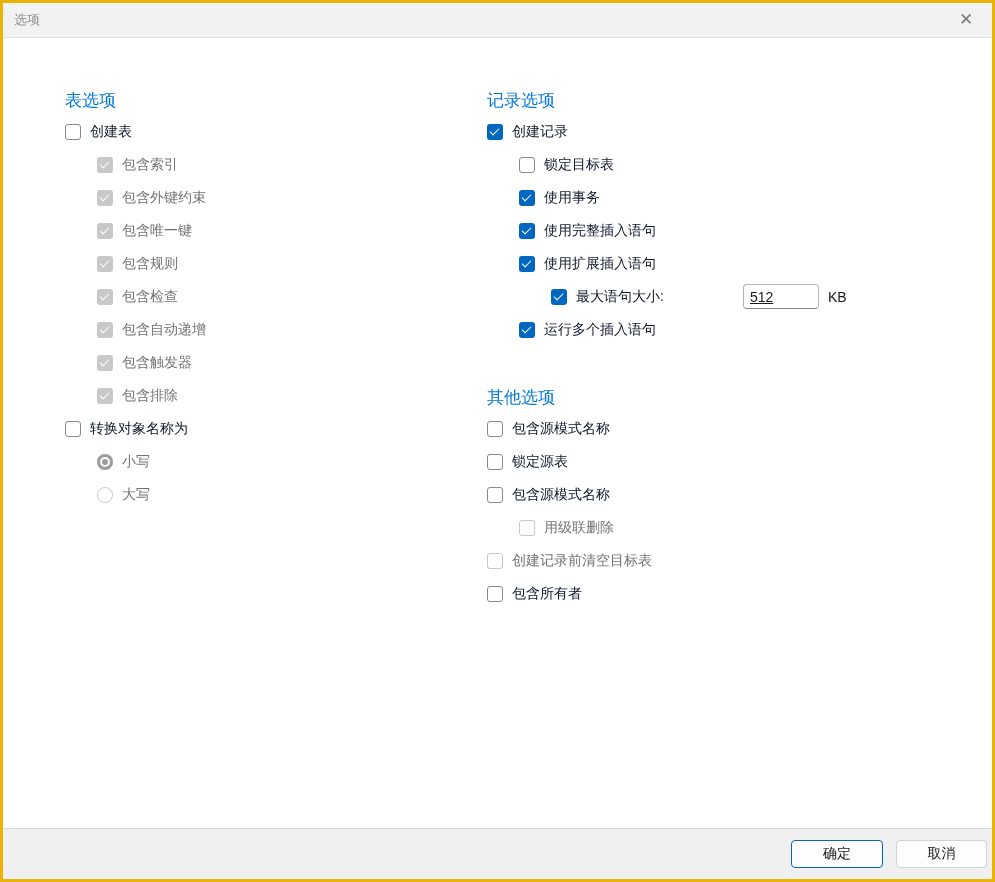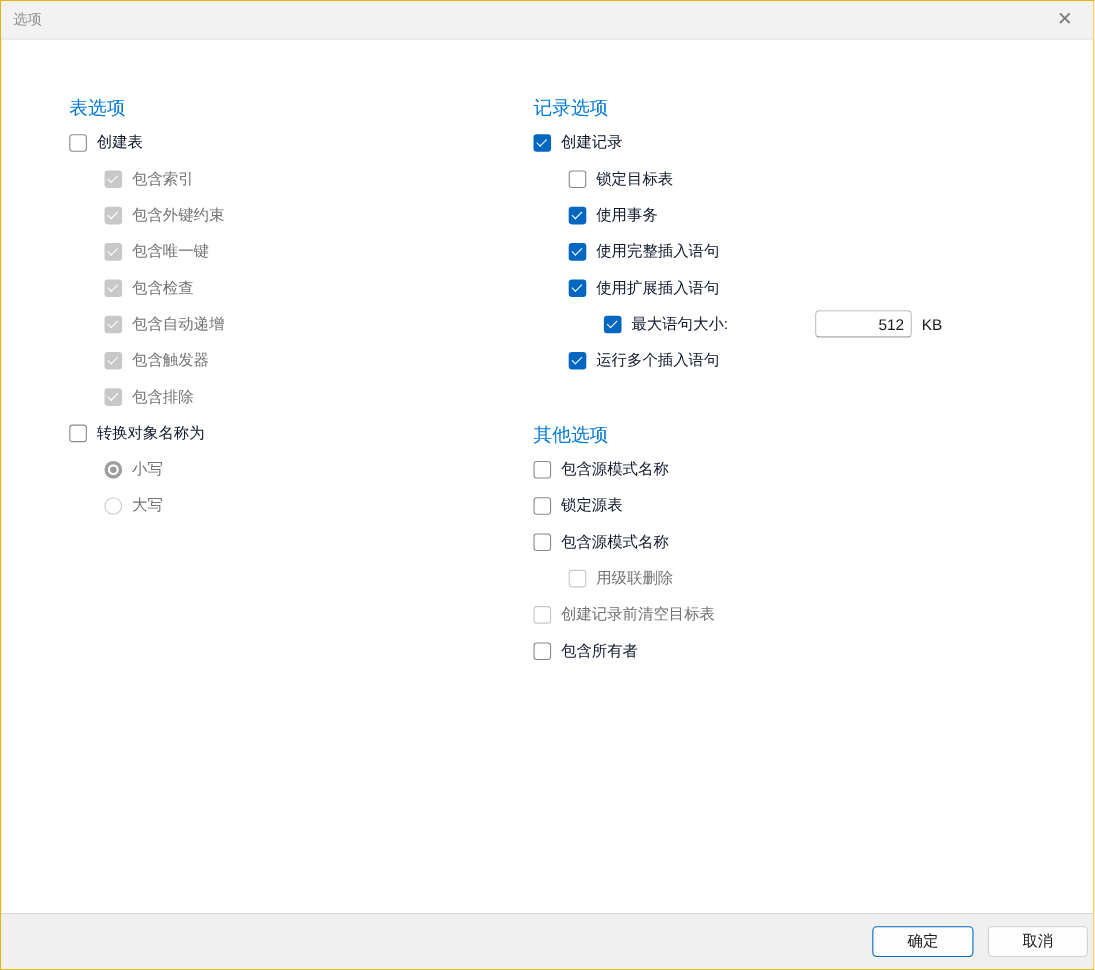--- a/index.html
+++ b/index.html
@@ -1,18 +1,18 @@
 <!DOCTYPE html>
 <html><head>
 <meta charset="utf-8">
 <style>
   html,body{margin:0;padding:0;background:#fff;}
   body{font-family:"Liberation Sans","DejaVu Sans",sans-serif;}
   .dialog{position:relative;width:995px;height:882px;background:#ffffff;box-sizing:border-box;
-          border:1px solid #eab308;overflow:hidden;}
+          border:3px solid #eab308;overflow:hidden;}
   
   .titlebar{position:absolute;top:0;left:0;right:0;height:34px;background:#f2f2f2;
             border-bottom:1px solid #e3e3e3;display:flex;align-items:center;}
   .title{color:#8f8f8f;font-size:13px;padding-left:11px;}
   .close-btn{position:absolute;right:10px;top:0;width:32px;height:33px;display:flex;
              align-items:center;justify-content:center;color:#7b7b7b;font-size:17px;cursor:default;}
   
   .col{position:absolute;top:86px;}
   .col-left{left:62px;width:380px;}
   .col-right{left:484px;width:520px;}
@@ -29,24 +29,24 @@
   .cb.on::after,.cb.dis-on::after{content:"";position:absolute;left:3px;top:4px;width:8px;height:4px;
      border-left:1.7px solid #fff;border-bottom:1.7px solid #fff;transform:rotate(-45deg);}
   .cb.off{background:#fff;border:1px solid #8a8a8a;}
   .cb.dis-on{background:#c8c8c8;}
   .cb.dis-off{background:#fff;border:1px solid #c8c8c8;}
   
   .radio{width:16px;height:16px;border-radius:50%;box-sizing:border-box;flex:0 0 16px;}
   .radio.dis-on{background:#9d9d9d;box-shadow:inset 0 0 0 3px #9d9d9d,inset 0 0 0 5px #fff;}
   .radio.dis-off{border:1px solid #cbcbcb;background:#fff;}
   
-  .size-input{width:88px;height:25px;box-sizing:border-box;margin-left:70px;
+  .size-input{width:76px;height:25px;box-sizing:border-box;margin-left:70px;
       border:1px solid #b3b3b3;border-bottom:1px solid #868686;border-radius:4px;
-      text-align:right;padding:0 6px;font-size:14px;color:#1a1a1a;outline:none;
-      font-family:"Liberation Sans","DejaVu Sans",sans-serif;}
+      text-align:left;padding:0 6px;font-size:14px;color:#1a1a1a;outline:none;
+      font-family:"Liberation Sans","DejaVu Sans",sans-serif;text-decoration:underline;}
   .unit{font-size:14px;color:#1a1a1a;margin-left:0;}
   
   .footer{position:absolute;left:0;right:0;bottom:0;height:50px;background:#f0f0f0;
           border-top:1px solid #d9d9d9;}
   .btn{position:absolute;top:11px;height:28px;box-sizing:border-box;background:#fdfdfd;
        border-radius:4px;font-size:14px;color:#1a1a1a;display:flex;align-items:center;
        justify-content:center;font-family:"Liberation Sans","DejaVu Sans",sans-serif;cursor:default;}
   .btn-ok{right:109px;width:92px;border:1.5px solid #0067c0;}
   .btn-cancel{right:5px;width:91px;border:1px solid #d1d1d1;}
 </style>
@@ -70,20 +70,24 @@
       <span class="cb dis-on"></span>
       <span class="lbl dis">包含索引</span>
     </div>
     <div class="row i1">
       <span class="cb dis-on"></span>
       <span class="lbl dis">包含外键约束</span>
     </div>
     <div class="row i1">
       <span class="cb dis-on"></span>
       <span class="lbl dis">包含唯一键</span>
+    </div>
+    <div class="row i1">
+      <span class="cb dis-on"></span>
+      <span class="lbl dis">包含规则</span>
     </div>
     <div class="row i1">
       <span class="cb dis-on"></span>
       <span class="lbl dis">包含检查</span>
     </div>
     <div class="row i1">
       <span class="cb dis-on"></span>
       <span class="lbl dis">包含自动递增</span>
     </div>
     <div class="row i1">

